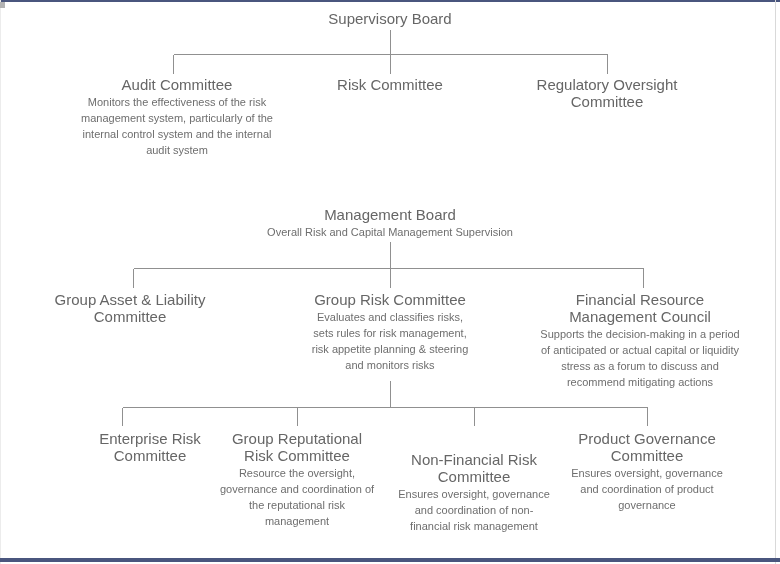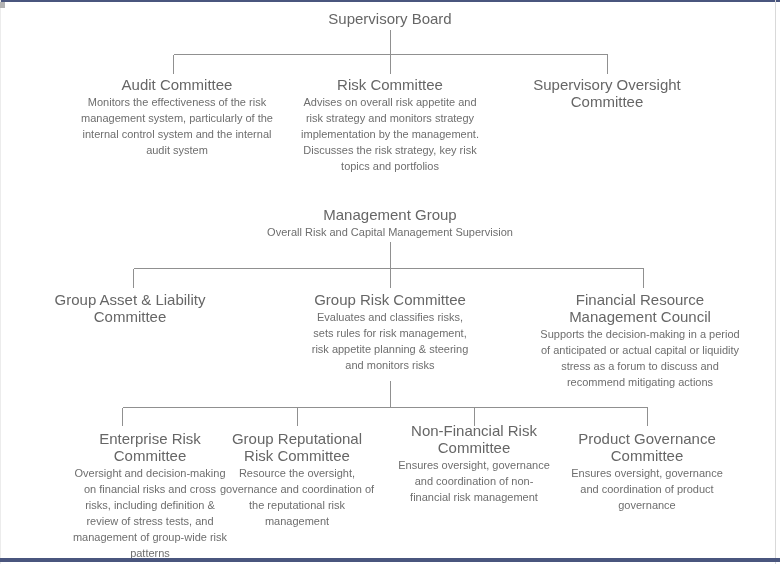--- a/index.html
+++ b/index.html
@@ -58,34 +58,29 @@
   <div class="node" style="left:57px; top:76px; width:240px;">
     <div class="node-title">Audit Committee</div>
     <div class="node-desc">Monitors the effectiveness of the risk
 management system, particularly of the
 internal control system and the internal
 audit system</div>
   </div>
 
   <div class="node" style="left:270px; top:76px; width:240px;">
     <div class="node-title">Risk Committee</div>
-    <div class="node-desc">Advises on overall risk appetite and
-risk strategy and monitors strategy
-implementation by the management.
-Discusses the risk strategy, key risk
-topics and portfolios</div>
   </div>
 
   <div class="node" style="left:487px; top:76px; width:240px;">
-    <div class="node-title">Supervisory Oversight
+    <div class="node-title">Regulatory Oversight
 Committee</div>
   </div>
 
   <div class="node" style="left:240px; top:206px; width:300px;">
-    <div class="node-title">Management Group</div>
+    <div class="node-title">Management Board</div>
     <div class="node-desc">Overall Risk and Capital Management Supervision</div>
   </div>
 
   <div class="node" style="left:10px; top:291px; width:240px;">
     <div class="node-title">Group Asset &amp; Liability
 Committee</div>
   </div>
 
   <div class="node" style="left:270px; top:291px; width:240px;">
     <div class="node-title">Group Risk Committee</div>
@@ -100,38 +95,32 @@
 Management Council</div>
     <div class="node-desc">Supports the decision-making in a period
 of anticipated or actual capital or liquidity
 stress as a forum to discuss and
 recommend mitigating actions</div>
   </div>
 
   <div class="node" style="left:30px; top:430px; width:240px;">
     <div class="node-title">Enterprise Risk
 Committee</div>
-    <div class="node-desc">Oversight and decision-making
-on financial risks and cross
-risks, including definition &amp;
-review of stress tests, and
-management of group-wide risk
-patterns</div>
   </div>
 
   <div class="node" style="left:177px; top:430px; width:240px;">
     <div class="node-title">Group Reputational
 Risk Committee</div>
     <div class="node-desc">Resource the oversight,
 governance and coordination of
 the reputational risk
 management</div>
   </div>
 
-  <div class="node" style="left:354px; top:422px; width:240px;">
+  <div class="node" style="left:354px; top:451px; width:240px;">
     <div class="node-title">Non-Financial Risk
 Committee</div>
     <div class="node-desc">Ensures oversight, governance
 and coordination of non-
 financial risk management</div>
   </div>
 
   <div class="node" style="left:527px; top:430px; width:240px;">
     <div class="node-title">Product Governance
 Committee</div>

